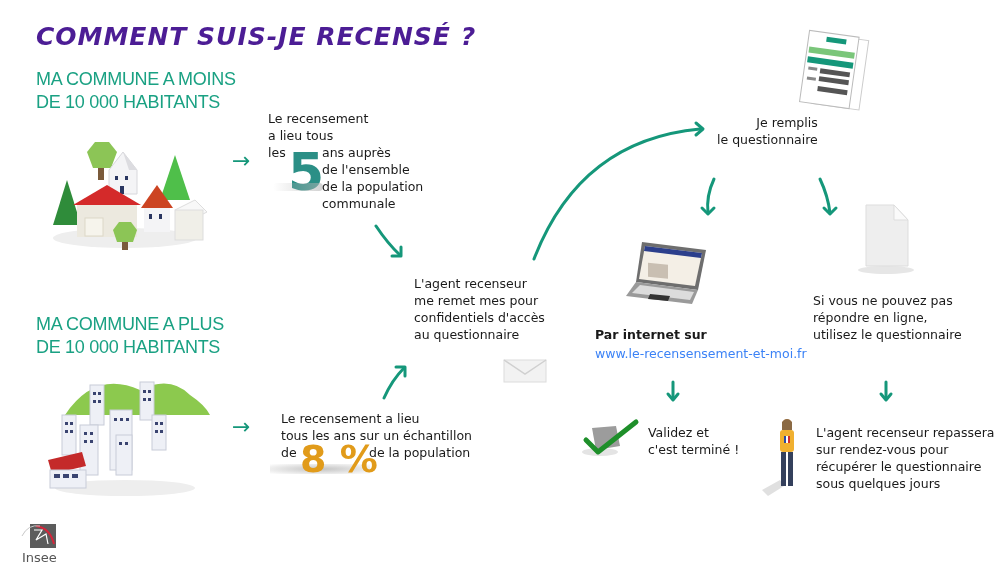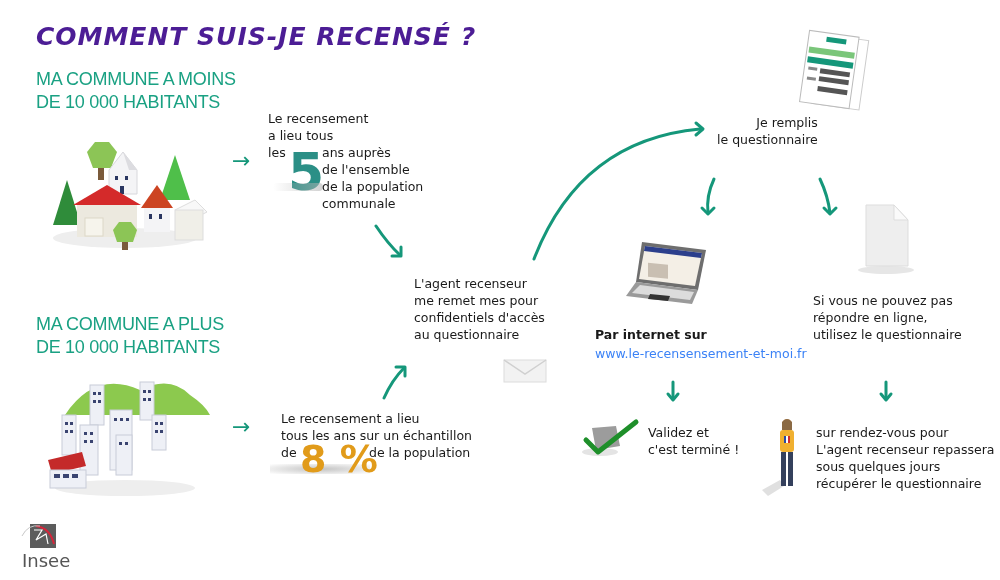--- a/index.html
+++ b/index.html
@@ -238,27 +238,27 @@
   <path d="M20,6 Q25,0 30,6 L30,14 L20,14 Z" fill="#8b6a44"></path>
   <rect x="18" y="14" width="14" height="22" rx="3" fill="#f0b030"></rect>
   <rect x="22" y="20" width="6" height="7" fill="#ffffff"></rect>
   <rect x="22" y="20" width="2" height="7" fill="#2a4aa0"></rect>
   <rect x="26" y="20" width="2" height="7" fill="#d02a2a"></rect>
   <rect x="19" y="36" width="5" height="34" fill="#34405c"></rect>
   <rect x="26" y="36" width="5" height="34" fill="#34405c"></rect>
 </svg>
 
 <div class="abs txt" style="left:816px; top:424px;">
+  <div>L'agent recenseur repassera</div>
   <div>sur rendez-vous pour</div>
-  <div>L'agent recenseur repassera</div>
+  <div>récupérer le questionnaire</div>
   <div>sous quelques jours</div>
-  <div>récupérer le questionnaire</div>
 </div>
 
 <div class="abs" style="left:20px; top:522px; width:40px; height:44px;">
   <svg width="40" height="28">
     <rect x="10" y="2" width="26" height="24" fill="#5c5c5c"></rect>
     <path d="M16,4 Q30,6 34,22" fill="none" stroke="#d6243a" stroke-width="2"></path>
     <path d="M2,14 Q8,2 20,4" fill="none" stroke="#c8c8c8" stroke-width="1"></path>
     <polyline points="14,8 22,8 16,18 26,12 28,22" fill="none" stroke="#ffffff" stroke-width="1.2"></polyline>
   </svg>
-  <div style="font-family:'DejaVu Sans', sans-serif; font-size:18px; color:#555; margin-top:-4px; margin-left:2px;">Insee</div>
+  <div style="font-family:'DejaVu Sans', sans-serif; font-size:13px; color:#555; margin-top:-4px; margin-left:2px;">Insee</div>
 </div>
 
 </body></html>

